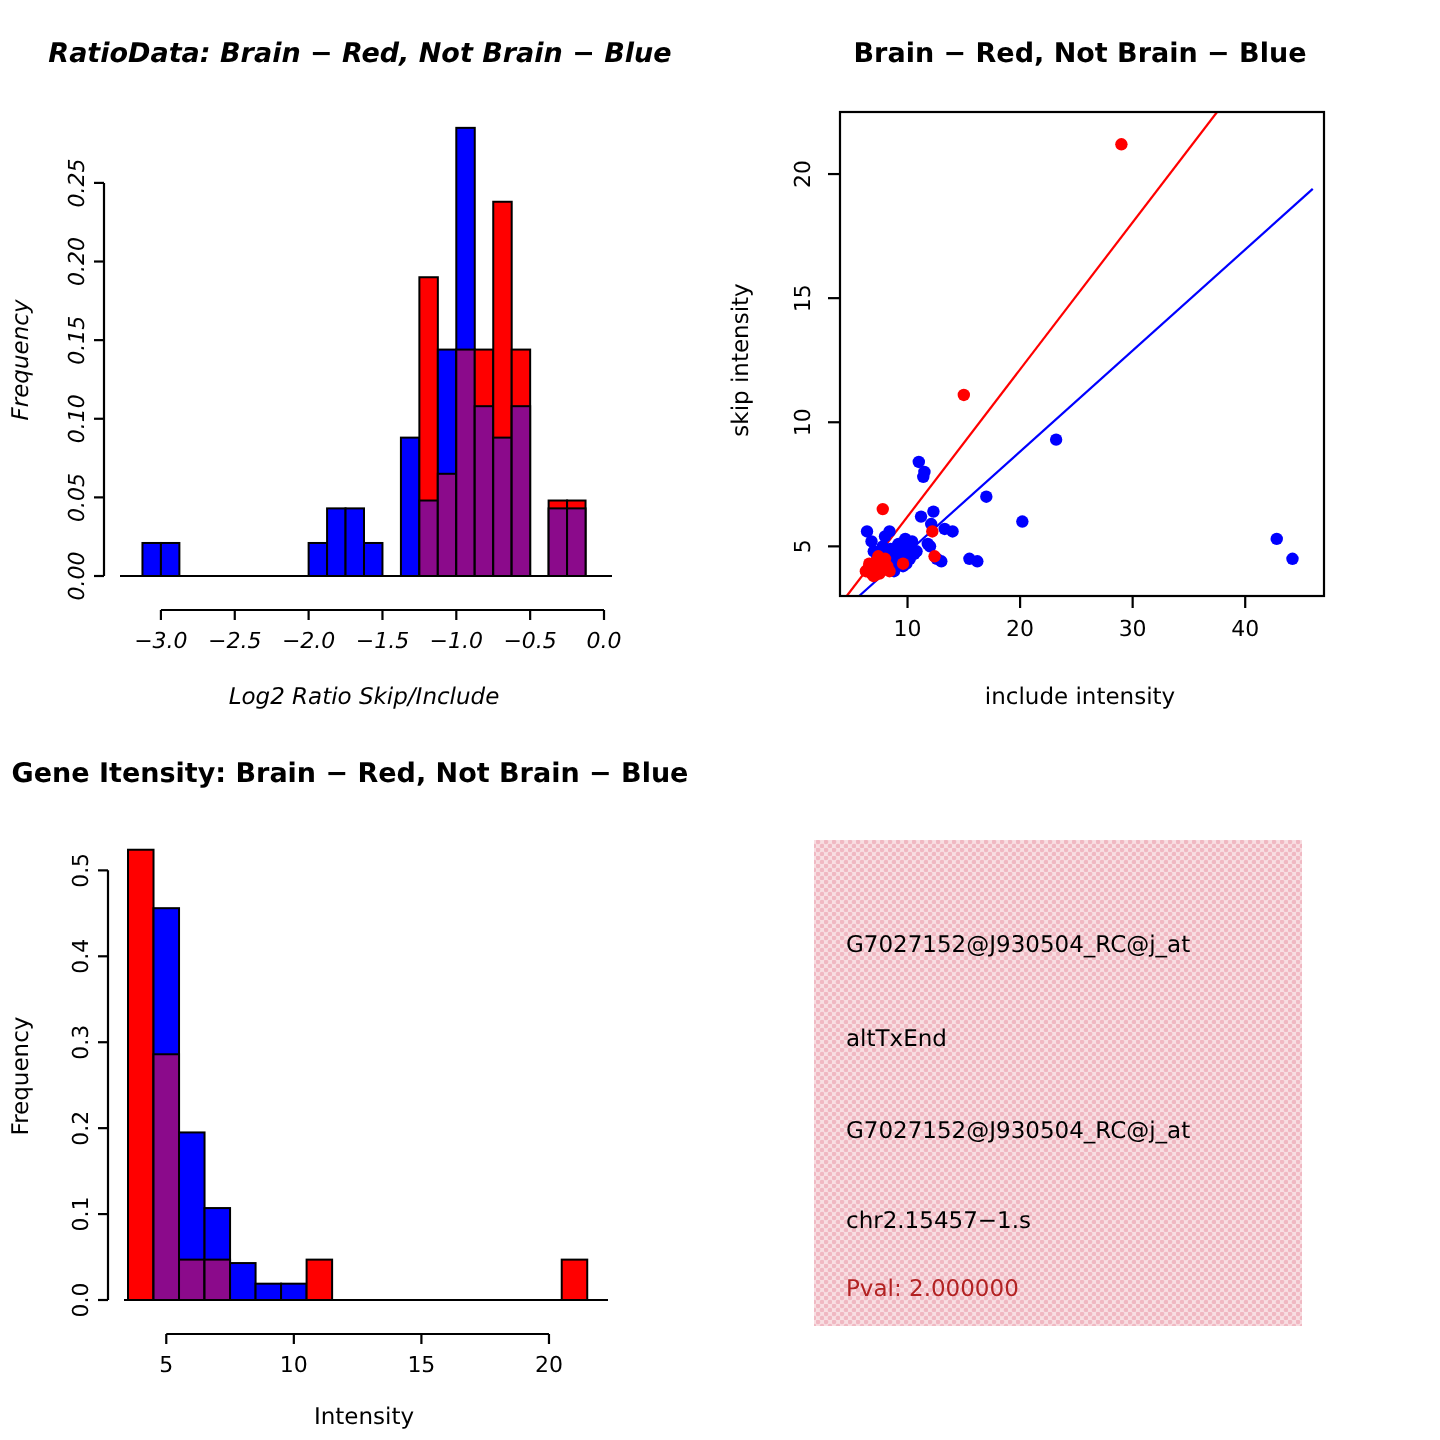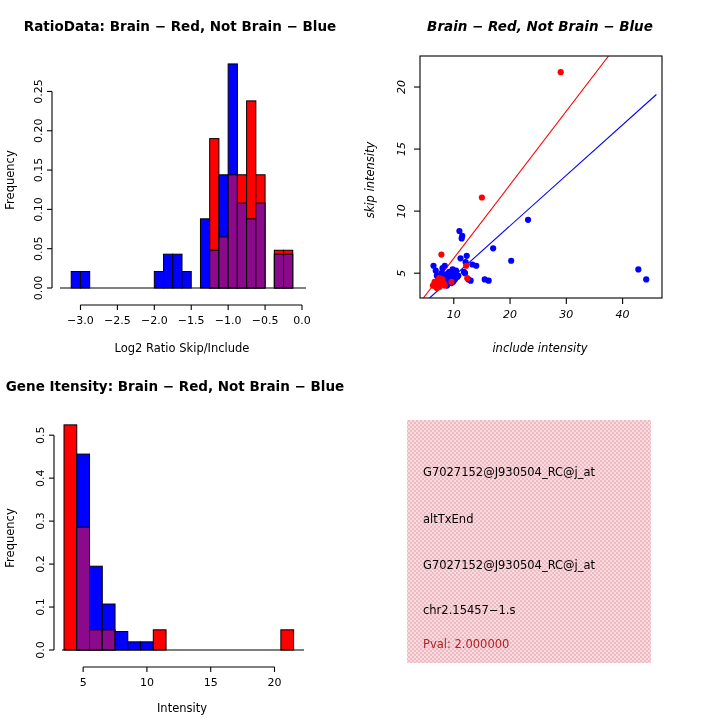--- a/index.html
+++ b/index.html
@@ -19,21 +19,21 @@
   .tick{font-family:"DejaVu Sans", sans-serif;font-size:11px;fill:#000;}
   .axisline{stroke:#000;stroke-width:1.1;fill:none;}
   .bar{stroke:#000;stroke-width:1;}
   .infoline{font-family:"DejaVu Sans", sans-serif;font-size:11.5px;}
 </style>
 </head>
 <body>
 
 <div id="page">
 
-  <div class="panel" style="left:0;top:0;width:360px;height:360px;">
+  <div class="panel" style="left:0;top:0;width:360px;height:360px;font-style:italic;">
     <svg width="360" height="360" id="svg-ratio">
       <text class="ptitle" x="180" y="31" text-anchor="middle">RatioData: Brain − Red, Not Brain − Blue</text>
       <text class="axlabel" x="182" y="352" text-anchor="middle">Log2 Ratio Skip/Include</text>
       <text class="axlabel" x="14" y="180" text-anchor="middle" transform="rotate(-90 14 180)">Frequency</text>
       <g id="g-ratio-bars">
           <rect x="71.23" y="271.49" width="9.23" height="16.51" fill="#0000FF" class="bar"></rect>
           <rect x="80.46" y="271.49" width="9.23" height="16.51" fill="#0000FF" class="bar"></rect>
           <rect x="154.31" y="271.49" width="9.23" height="16.51" fill="#0000FF" class="bar"></rect>
           <rect x="163.54" y="254.19" width="9.23" height="33.81" fill="#0000FF" class="bar"></rect>
           <rect x="172.77" y="254.19" width="9.23" height="33.81" fill="#0000FF" class="bar"></rect>
@@ -83,21 +83,21 @@
           <line x1="52" y1="170.06896551724137" x2="47" y2="170.06896551724137" class="axisline"></line>
           <text x="42" y="170.06896551724137" text-anchor="middle" transform="rotate(-90 42 170.06896551724137)" class="tick">0.15</text>
           <line x1="52" y1="130.75862068965517" x2="47" y2="130.75862068965517" class="axisline"></line>
           <text x="42" y="130.75862068965517" text-anchor="middle" transform="rotate(-90 42 130.75862068965517)" class="tick">0.20</text>
           <line x1="52" y1="91.44827586206895" x2="47" y2="91.44827586206895" class="axisline"></line>
           <text x="42" y="91.44827586206895" text-anchor="middle" transform="rotate(-90 42 91.44827586206895)" class="tick">0.25</text>
         </g>
     </svg>
   </div>
 
-  <div class="panel" style="left:360px;top:0;width:360px;height:360px;font-style:italic;">
+  <div class="panel" style="left:360px;top:0;width:360px;height:360px;">
     <svg width="360" height="360" id="svg-scatter">
       <text class="ptitle" x="180" y="31" text-anchor="middle">Brain − Red, Not Brain − Blue</text>
       <text class="axlabel" x="180" y="352" text-anchor="middle">include intensity</text>
       <text class="axlabel" x="14" y="180" text-anchor="middle" transform="rotate(-90 14 180)">skip intensity</text>
       <g id="g-scatter-lines" clip-path="url(#scatclip)">
           <clipPath id="scatclip">
             <rect x="60" y="56" width="242" height="242"></rect>
           </clipPath>
           <line x1="63.37674418604651" y1="298" x2="248.53488372093025" y2="56" stroke="#FF0000" stroke-width="1.1"></line>
           <line x1="69.56744186046512" y1="298" x2="296.37209302325584" y2="94.47179487179488" stroke="#0000FF" stroke-width="1.1"></line>

